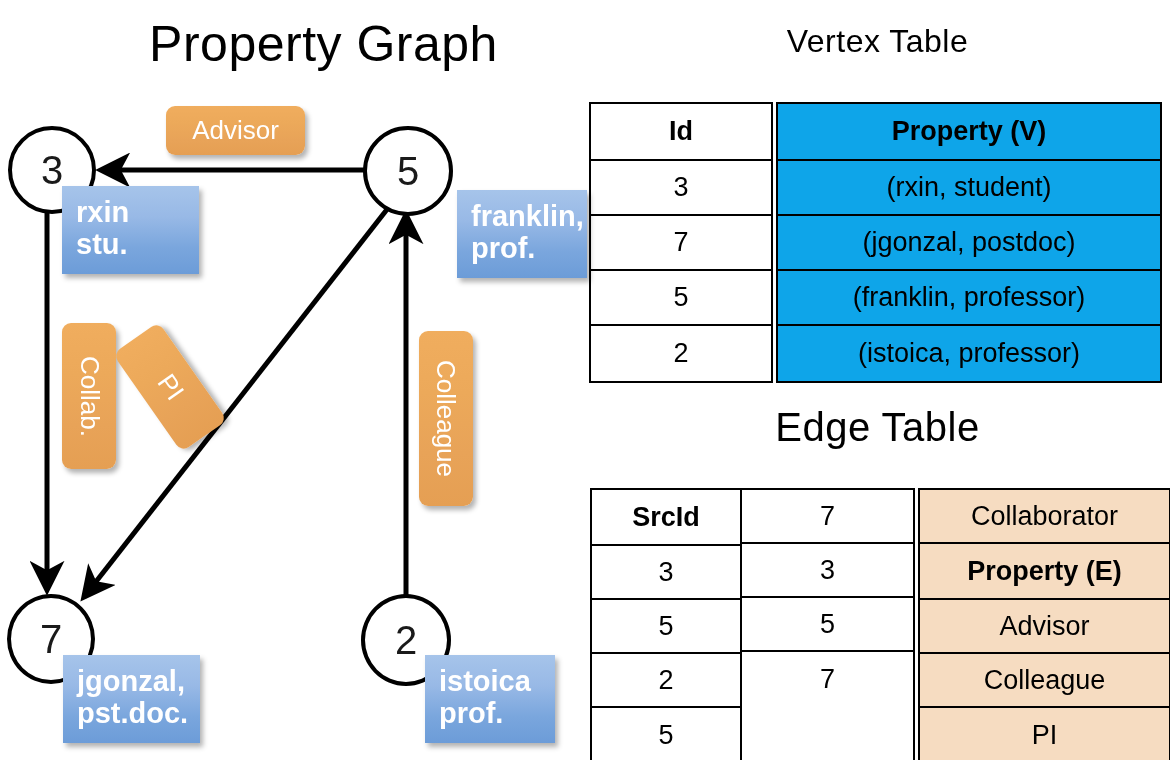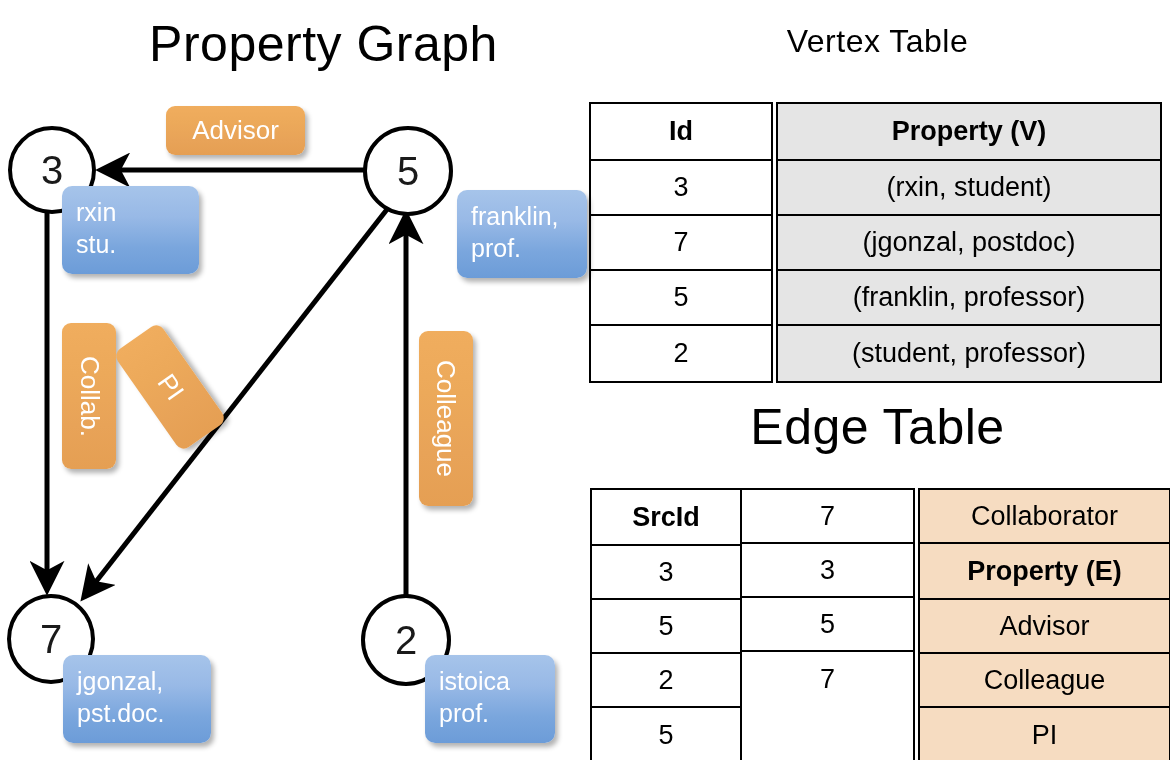--- a/index.html
+++ b/index.html
@@ -29,21 +29,21 @@
   #title-property-graph {
     left: 0; top: 14px; width: 585px;
     font-size: 50px; line-height: 60px; padding-left: 31px;
   }
   #title-vertex-table {
     left: 585px; top: 12px; width: 585px;
     font-size: 32px; line-height: 58px;
   }
   #title-edge-table {
     left: 585px; top: 398px; width: 585px;
-    font-size: 50px; line-height: 58px;
+    font-size: 40px; line-height: 58px;
   }
 
   
   #graph-panel {
     position: absolute;
     left: 0; top: 0;
     width: 585px; height: 760px;
   }
   #graph-edges {
     position: absolute;
@@ -62,26 +62,26 @@
     justify-content: center;
     font-family: "Liberation Sans", sans-serif;
     font-weight: 300;
     font-size: 40px;
     color: #1a1a1a;
     z-index: 4;
   }
 
   .vprop {
     position: absolute;
-    border-radius: 10px;
+    border-radius: 0;
     background: linear-gradient(to bottom, #a6c4ea 0%, #98b9e6 35%, #7aa6dd 70%, #6c9cd8 100%);
     color: #ffffff;
     font-family: "Liberation Sans", sans-serif;
-    font-weight: 400;
-    font-size: 25px;
+    font-weight: 700;
+    font-size: 29px;
     line-height: 32px;
     padding: 10px 0 10px 14px;
     box-sizing: border-box;
     box-shadow: 3px 4px 5px rgba(0,0,0,0.30);
     z-index: 6;
     white-space: pre-line;
   }
 
   .eprop {
     position: absolute;
@@ -125,21 +125,21 @@
     font-size: 27px;
     color: #000000;
     white-space: nowrap;
   }
   .tcell:last-child { border-bottom: none; }
   .thead { font-weight: 700; font-size: 27px; }
 
   
   #vertex-table { left: 589px; top: 102px; text-align: center; }
   #vertex-table .tcol.c-id   { width: 184px; }
-  #vertex-table .tcol.c-prop { width: 386px; background: #e5e5e5; }
+  #vertex-table .tcol.c-prop { width: 386px; background: #0ea5e9; }
   #vertex-table .tcell { height: 55px; }
   #vertex-table .tcell.thead { height: 57px; }
 
   
   #edge-table { left: 590px; top: 488px; }
   #edge-table .tcol.c-src  { width: 152px; }
   #edge-table .tcol.c-dst  { width: 175px; margin-left: -2px; }
   #edge-table .tcol.c-prop { width: 253px; background: #f6dcc1; margin-left: 3px; }
   #edge-table .tcell { height: 54px; }
   #edge-table .tcell.thead { height: 56px; }
@@ -183,21 +183,21 @@
   <div class="node" style="left:361px; top:594px; width:90px; height:92px;">
     <span>2</span>
   </div>
 
   <div class="vprop" style="left:62px;  top:186px; width:137px; height:88px;">rxin
 stu.</div>
 
   <div class="vprop" style="left:425px; top:190px; width:130px; height:88px;margin-left:32px;">franklin,
 prof.</div>
 
-  <div class="vprop" style="left:63px;  top:655px; width:148px; height:88px;">jgonzal,
+  <div class="vprop" style="left:63px;  top:655px; width:137px; height:88px;">jgonzal,
 pst.doc.</div>
 
   <div class="vprop" style="left:425px; top:655px; width:130px; height:88px;">istoica
 prof.</div>
 
   <div class="eprop" style="left:166px; top:106px; width:139px; height:49px;">
     <span>Advisor</span>
   </div>
 
   <div class="eprop rot90" style="left:62px;  top:323px; width:54px; height:146px;">
@@ -219,21 +219,21 @@
     <div class="tcell">3</div>
     <div class="tcell">7</div>
     <div class="tcell">5</div>
     <div class="tcell">2</div>
   </div>
   <div class="tcol c-prop">
     <div class="tcell thead">Property (V)</div>
     <div class="tcell">(rxin, student)</div>
     <div class="tcell">(jgonzal, postdoc)</div>
     <div class="tcell">(franklin, professor)</div>
-    <div class="tcell">(student, professor)</div>
+    <div class="tcell">(istoica, professor)</div>
   </div>
 </div>
 
 <div class="tbl" id="edge-table">
   <div class="tcol c-src">
     <div class="tcell thead">SrcId</div>
     <div class="tcell">3</div>
     <div class="tcell">5</div>
     <div class="tcell">2</div>
     <div class="tcell">5</div>

